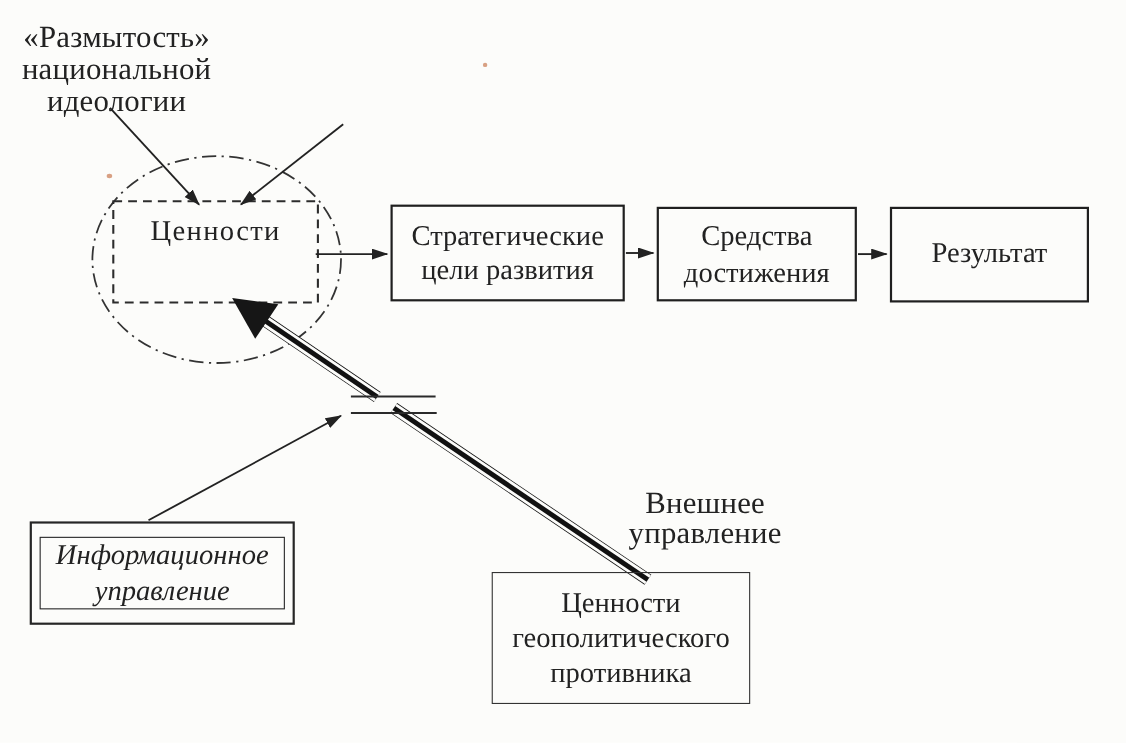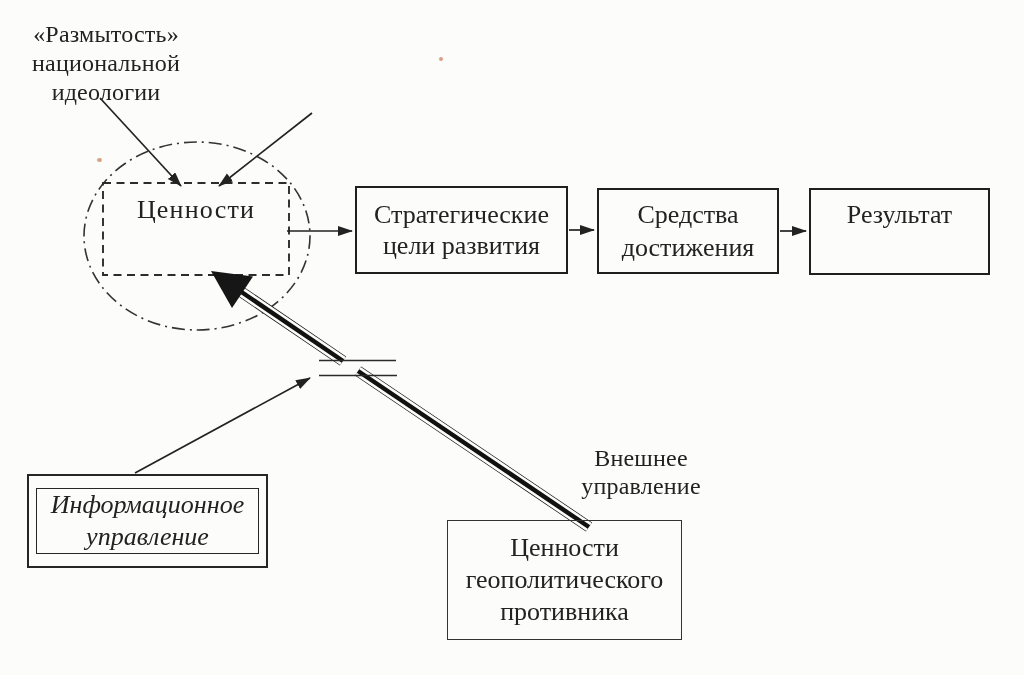--- a/index.html
+++ b/index.html
@@ -3,37 +3,37 @@
 <meta charset="utf-8">
 <style>
   html,body { margin:0; padding:0; }
   #canvas {
     position:relative; width:1024px; height:675px;
     background:#fcfcfa; overflow:hidden;
     font-family:"Liberation Serif", serif; color:#222;
   }
   #connectors { position:absolute; left:0; top:0; width:1024px; height:675px; }
   .txt { position:absolute; text-align:center; white-space:pre-line; }
-  .lbl { font-size:24px; line-height:29px; letter-spacing:0.2px; }
+  .lbl { font-size:28px; line-height:29px; letter-spacing:0.2px; }
   #lbl-blur      { left:16px;  top:20px;  width:180px; }
   #lbl-ineff     { left:221px; top:20px;  width:200px; }
   #lbl-latent    { left:25px;  top:341px; width:146px; }
   #lbl-external  { left:564px; top:444px; width:154px; line-height:28px; }
   .box {
     position:absolute; box-sizing:border-box;
     display:flex; align-items:center; justify-content:center;
     text-align:center; white-space:pre-line;
     font-size:26px; line-height:31px; background:transparent;
   }
   #values-label  { left:103px; top:183px; width:186px; height:92px;
                    align-items:flex-start; padding-top:11px; letter-spacing:1.2px; }
   #box-strategic { left:355px; top:186px; width:213px; height:88px; border:2.5px solid #1f1f1f;font-family:Liberation Serif, serif; }
   #box-means     { left:597px; top:188px; width:182px; height:86px; border:2.5px solid #1f1f1f; line-height:33px; }
   #box-result    { left:809px; top:188px; width:181px; height:87px; border:2.5px solid #1f1f1f;
-                   align-items:flex-start; padding-top:9px; }
+                   align-items:flex-start; padding-top:24px; }
   #box-info      { left:27px;  top:474px; width:241px; height:94px; border:2px solid #262626;
                    padding:7px; display:flex; }
   #box-info-inner{ flex:1; border:1.5px solid #262626; display:flex; align-items:center;
                    justify-content:center; text-align:center; white-space:pre-line;
                    font-style:italic; font-size:26px; line-height:32px; }
   #box-geopolit  { left:447px; top:520px; width:235px; height:120px; border:1.8px solid #333;
                    line-height:32px; }
   .speck { position:absolute; border-radius:50%; background:#c97950; opacity:.7; }
   #speck-1 { left:97px;  top:158px; width:5px; height:4px; }
   #speck-2 { left:439px; top:57px;  width:4px; height:4px; }

